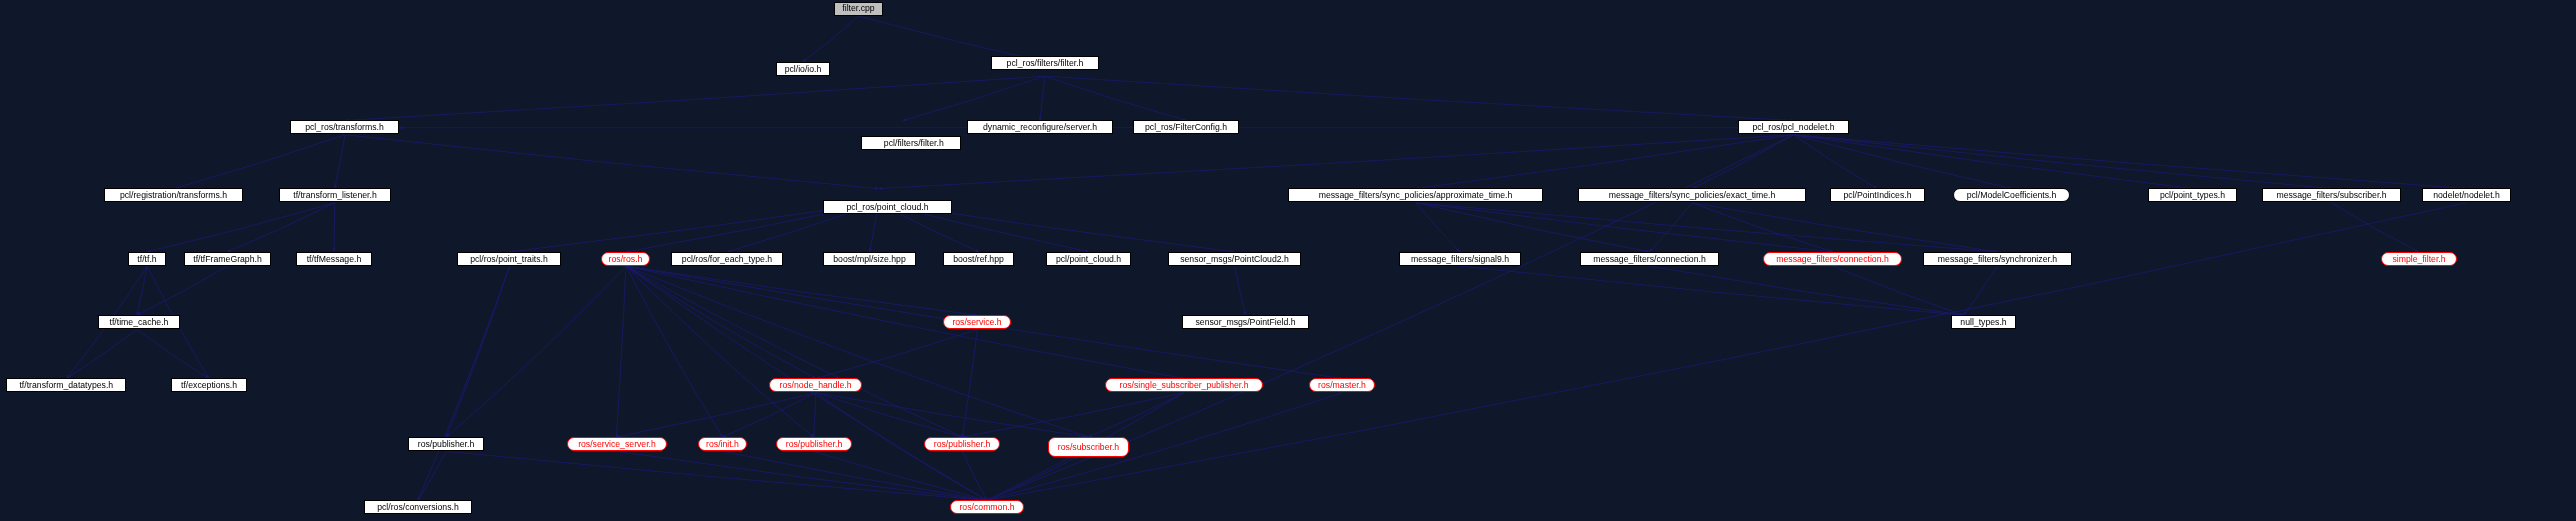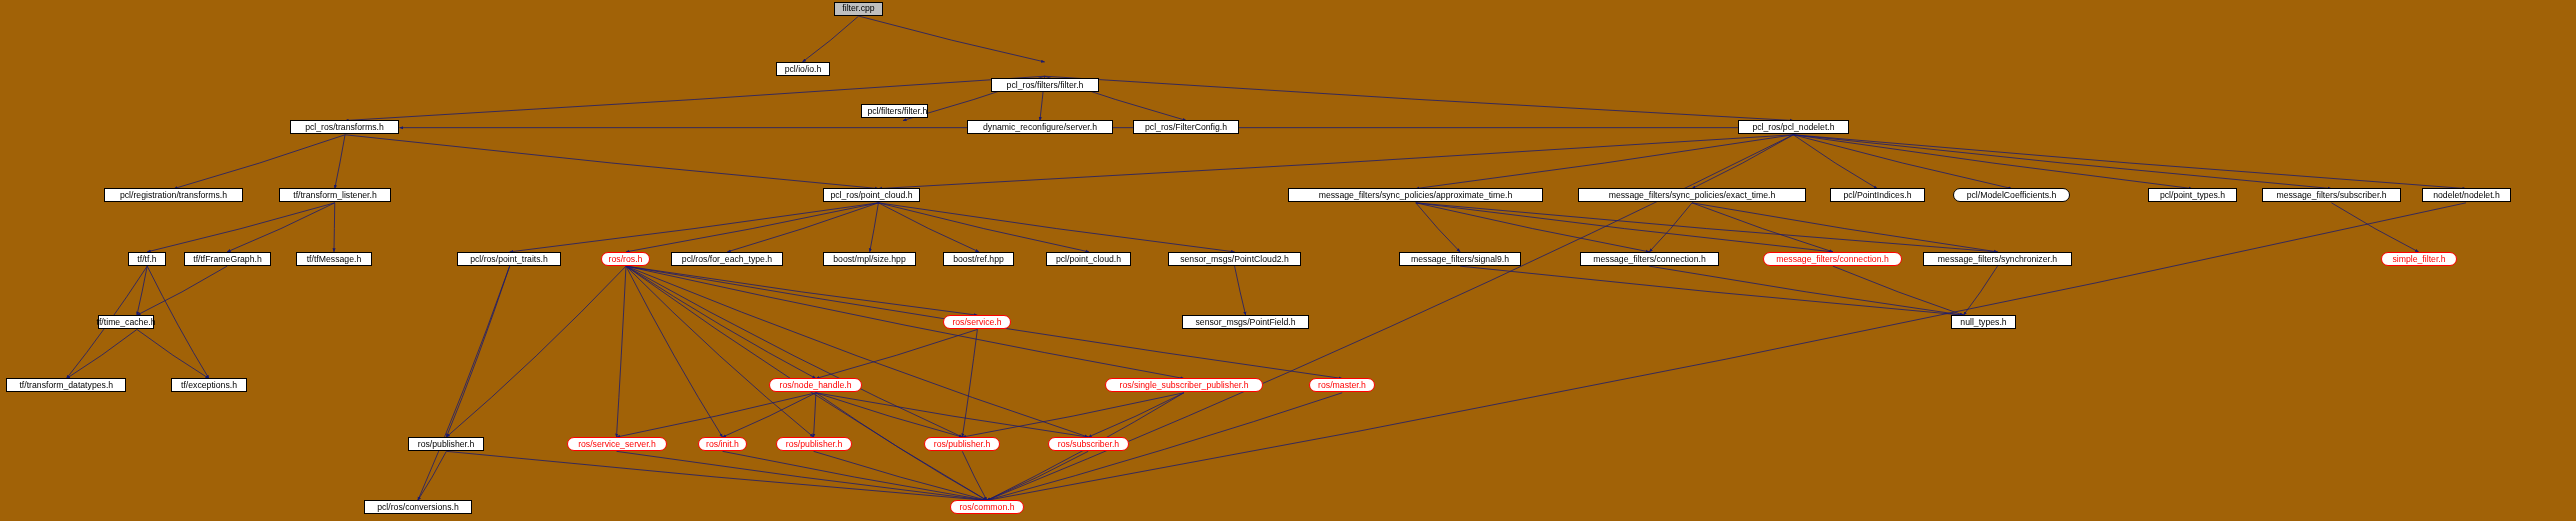--- a/index.html
+++ b/index.html
@@ -4,21 +4,21 @@
 <style>
   html, body {
     margin: 0;
     padding: 0;
     background: #ffffff;
   }
   #canvas {
     position: relative;
     width: 2576px;
     height: 522px;
-    background: #a16207;
+    background: #0f172a;
     font-family: "Liberation Sans", sans-serif;
     overflow: hidden;
   }
   #edges {
     position: absolute;
     left: 0;
     top: 0;
     width: 2576px;
     height: 522px;
     pointer-events: none;
@@ -136,29 +136,29 @@
       <path d="M 1845 336 Q 2163 370.1 2481 398" fill="none" stroke="#191970" stroke-width="1" marker-end="url(#arrow)"></path>
       <path d="M 2084 336 Q 2282.5 370.1 2481 398" fill="none" stroke="#191970" stroke-width="1" marker-end="url(#arrow)"></path>
       <path d="M 2316 336 Q 2398.5 370.1 2481 398" fill="none" stroke="#191970" stroke-width="1" marker-end="url(#arrow)"></path>
       <path d="M 2524 336 Q 2502.5 370.1 2481 398" fill="none" stroke="#191970" stroke-width="1" marker-end="url(#arrow)"></path>
       <path d="M 2946 256 Q 3001 290.1 3056 318" fill="none" stroke="#191970" stroke-width="1" marker-end="url(#arrow)"></path>
       <path d="M 3116 256 Q 2181.5 462.8 1247 632" fill="none" stroke="#191970" stroke-width="1" marker-end="url(#arrow)"></path>
       <path d="M 2266 170 Q 1756.5 424.1 1247 632" fill="none" stroke="#191970" stroke-width="1" marker-end="url(#arrow)"></path>
     </svg>
 <div class="node root" style="left: 834px; top: 1.6px; width: 49px; height: 14.2px;">filter.cpp</div>
     <div class="node" style="left: 776px; top: 62px; width: 54px; height: 14.2px;">pcl/io/io.h</div>
-    <div class="node" style="left: 991px; top: 78px; width: 108px; height: 14.2px;">pcl_ros/filters/filter.h</div>
+    <div class="node" style="left: 991px; top: 56px; width: 108px; height: 14.2px;">pcl_ros/filters/filter.h</div>
     <div class="node" style="left: 290px; top: 120px; width: 109px; height: 14.2px;">pcl_ros/transforms.h</div>
-    <div class="node" style="left: 861px; top: 104px; width: 67px; height: 14.2px; padding-left: 8px;">pcl/filters/filter.h</div>
+    <div class="node" style="left: 861px; top: 136px; width: 100px; height: 14.2px; padding-left: 8px;">pcl/filters/filter.h</div>
     <div class="node" style="left: 967px; top: 120px; width: 146px; height: 14.2px;">dynamic_reconfigure/server.h</div>
     <div class="node" style="left: 1133px; top: 120px; width: 106px; height: 14.2px;">pcl_ros/FilterConfig.h</div>
     <div class="node" style="left: 1738px; top: 120px; width: 111px; height: 14.2px;">pcl_ros/pcl_nodelet.h</div>
     <div class="node" style="left: 104px; top: 188px; width: 139px; height: 14.2px;">pcl/registration/transforms.h</div>
     <div class="node" style="left: 279px; top: 188px; width: 112px; height: 14.2px;">tf/transform_listener.h</div>
-    <div class="node" style="left: 823px; top: 188px; width: 97px; height: 14.2px;">pcl_ros/point_cloud.h</div>
+    <div class="node" style="left: 823px; top: 200px; width: 129px; height: 14.2px;">pcl_ros/point_cloud.h</div>
     <div class="node" style="left: 1288px; top: 188px; width: 255px; height: 14.2px;">message_filters/sync_policies/approximate_time.h</div>
     <div class="node" style="left: 1578px; top: 188px; width: 228px; height: 14.2px;">message_filters/sync_policies/exact_time.h</div>
     <div class="node" style="left: 1830px; top: 188px; width: 95px; height: 14.2px;">pcl/PointIndices.h</div>
     <div class="node" style="left: 1953px; top: 188px; width: 117px; height: 14.2px; border-radius: 7px;">pcl/ModelCoefficients.h</div>
     <div class="node" style="left: 2148px; top: 188px; width: 89px; height: 14.2px;">pcl/point_types.h</div>
     <div class="node" style="left: 2262px; top: 188px; width: 139px; height: 14.2px;">message_filters/subscriber.h</div>
     <div class="node" style="left: 2422px; top: 188px; width: 89px; height: 14.2px;">nodelet/nodelet.h</div>
     <div class="node" style="left: 128px; top: 252px; width: 38px; height: 14.2px;">tf/tf.h</div>
     <div class="node" style="left: 184px; top: 252px; width: 87px; height: 14.2px;">tf/tfFrameGraph.h</div>
     <div class="node" style="left: 296px; top: 252px; width: 76px; height: 14.2px;">tf/tfMessage.h</div>
@@ -167,31 +167,31 @@
     <div class="node" style="left: 671px; top: 252px; width: 112px; height: 14.2px;">pcl/ros/for_each_type.h</div>
     <div class="node" style="left: 823px; top: 252px; width: 93px; height: 14.2px;">boost/mpl/size.hpp</div>
     <div class="node" style="left: 943px; top: 252px; width: 71px; height: 14.2px;">boost/ref.hpp</div>
     <div class="node" style="left: 1046px; top: 252px; width: 85px; height: 14.2px;">pcl/point_cloud.h</div>
     <div class="node" style="left: 1168px; top: 252px; width: 133px; height: 14.2px;">sensor_msgs/PointCloud2.h</div>
     <div class="node" style="left: 1399px; top: 252px; width: 122px; height: 14.2px;">message_filters/signal9.h</div>
     <div class="node" style="left: 1580px; top: 252px; width: 139px; height: 14.2px;">message_filters/connection.h</div>
     <div class="node red" style="left: 1763px; top: 252px; width: 139px; height: 14.2px;">message_filters/connection.h</div>
     <div class="node" style="left: 1923px; top: 252px; width: 149px; height: 14.2px;">message_filters/synchronizer.h</div>
     <div class="node red" style="left: 2381px; top: 252px; width: 76px; height: 14.2px;">simple_filter.h</div>
-    <div class="node" style="left: 98px; top: 315px; width: 56px; height: 14.2px;">tf/time_cache.h</div>
+    <div class="node" style="left: 98px; top: 315px; width: 82px; height: 14.2px;">tf/time_cache.h</div>
     <div class="node" style="left: 1182px; top: 315px; width: 127px; height: 14.2px;">sensor_msgs/PointField.h</div>
     <div class="node" style="left: 1931px; top: 315px; width: 65px; height: 14.2px; margin-left: 20px;">null_types.h</div>
     <div class="node red" style="left: 943px; top: 315px; width: 68px; height: 14.2px;">ros/service.h</div>
     <div class="node" style="left: 6.3px; top: 378px; width: 120px; height: 14.2px;">tf/transform_datatypes.h</div>
     <div class="node" style="left: 171px; top: 378px; width: 76px; height: 14.2px;">tf/exceptions.h</div>
     <div class="node red" style="left: 769px; top: 378px; width: 93px; height: 14.2px;">ros/node_handle.h</div>
     <div class="node red" style="left: 1105px; top: 378px; width: 158px; height: 14.2px;">ros/single_subscriber_publisher.h</div>
     <div class="node red" style="left: 1309px; top: 378px; width: 66px; height: 14.2px; text-align: center;">ros/master.h</div>
     <div class="node" style="left: 408px; top: 437px; width: 76px; height: 14.2px;">ros/publisher.h</div>
     <div class="node red" style="left: 567px; top: 437px; width: 100px; height: 14.2px;">ros/service_server.h</div>
     <div class="node red" style="left: 698px; top: 437px; width: 49px; height: 14.2px;">ros/init.h</div>
     <div class="node red" style="left: 776px; top: 437px; width: 76px; height: 14.2px;">ros/publisher.h</div>
     <div class="node red" style="left: 924px; top: 437px; width: 76px; height: 14.2px;">ros/publisher.h</div>
-    <div class="node red" style="left: 1048px; top: 437px; width: 81px; height: 14px;">ros/subscriber.h</div>
+    <div class="node red" style="left: 1048px; top: 437px; width: 81px; height: 20px;">ros/subscriber.h</div>
     <div class="node" style="left: 364px; top: 500px; width: 108px; height: 14.2px;">pcl/ros/conversions.h</div>
     <div class="node red" style="left: 950px; top: 500px; width: 74px; height: 14.2px;">ros/common.h</div>
   </div>
 
 
 </body></html>

